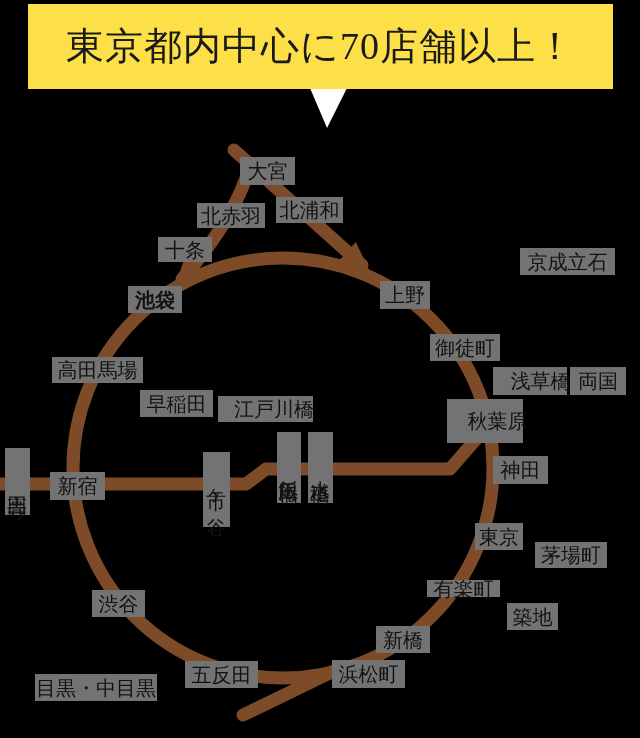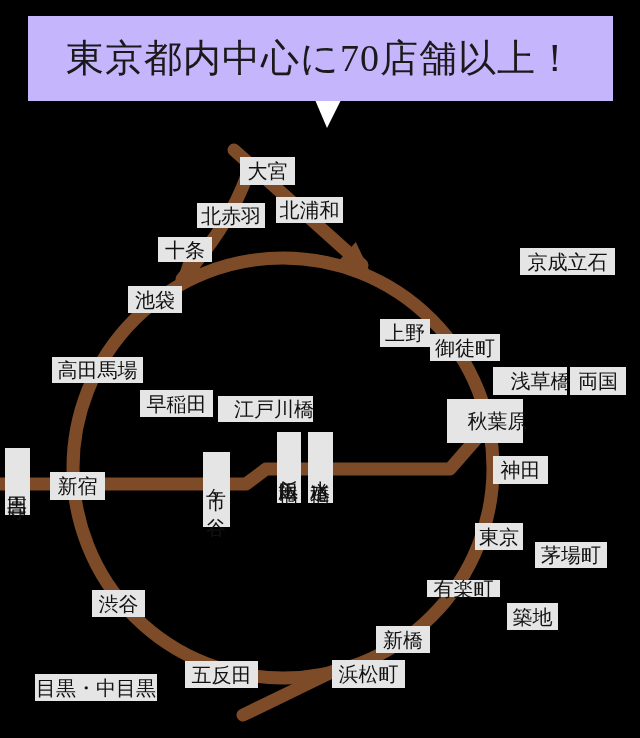--- a/index.html
+++ b/index.html
@@ -1,25 +1,25 @@
 <!DOCTYPE html>
 <html><head>
 <meta charset="utf-8">
 <style>
   html,body{margin:0;padding:0;background:#000;}
   #canvas{position:relative;width:640px;height:738px;background:#000;overflow:hidden;
           font-family:"Liberation Sans","DejaVu Sans",sans-serif;}
   #rail-svg{position:absolute;left:0;top:0;z-index:1;}
   .track{fill:none;stroke:#7d4b28;stroke-width:13;stroke-linecap:round;stroke-linejoin:round;}
   #station-layer{position:absolute;left:0;top:0;width:640px;height:738px;z-index:2;}
-  .station{position:absolute;background:#e5e5e5;color:#111111;font-size:20px;line-height:1;
+  .station{position:absolute;background:#737373;color:#111111;font-size:20px;line-height:1;
            display:flex;align-items:center;justify-content:center;box-sizing:border-box;
            padding:2px 3px;white-space:nowrap;}
   .station.vertical{writing-mode:vertical-rl;text-orientation:upright;letter-spacing:2px;}
-  #bubble{position:absolute;left:28px;top:16px;width:585px;height:85px;background:#c4b5fd;
+  #bubble{position:absolute;left:28px;top:4px;width:585px;height:85px;background:#fde047;
           z-index:3;display:flex;align-items:center;justify-content:center;}
   #bubble-text{font-family:"Liberation Serif","DejaVu Serif",serif;font-size:38px;
                color:#1a1a1a;letter-spacing:1px;font-weight:500;}
 </style>
 </head>
 <body>
 
 <div id="canvas">
 
   <svg id="rail-svg" width="640" height="738" viewBox="0 0 640 738">
@@ -40,22 +40,22 @@
     <path class="track" d="M 338 669 L 243 715"></path>
 
     <polygon points="310,88 347,88 327,128" fill="#ffffff"></polygon>
   </svg>
 
   <div id="station-layer">
       <div class="station" style="left: 240px; top: 157px; width: 55px; height: 28px;">大宮</div>
       <div class="station" style="left: 276px; top: 197px; width: 67px; height: 26px;">北浦和</div>
       <div class="station" style="left: 172px; top: 203px; width: 68px; height: 25px; margin-left: 25px;">北赤羽</div>
       <div class="station" style="left: 158px; top: 237px; width: 54px; height: 25px;">十条</div>
-      <div class="station" style="left: 128px; top: 286px; width: 54px; height: 27px;">池袋</div>
-      <div class="station" style="left: 380px; top: 281px; width: 50px; height: 28px; margin-top: 38px;">上野</div>
+      <div class="station" style="left: 128px; top: 286px; width: 54px; height: 27px; font-weight: bold;">池袋</div>
+      <div class="station" style="left: 380px; top: 281px; width: 50px; height: 28px;">上野</div>
       <div class="station" style="left: 520px; top: 248px; width: 95px; height: 27px;">京成立石</div>
       <div class="station" style="left: 430px; top: 334px; width: 70px; height: 27px;">御徒町</div>
       <div class="station" style="left: 493px; top: 367px; width: 74px; height: 28px; padding-left: 24px;">浅草橋</div>
       <div class="station" style="left: 570px; top: 367px; width: 56px; height: 28px;">両国</div>
       <div class="station" style="left: 447px; top: 399px; width: 76px; height: 44px; padding-left: 28px;">秋葉原</div>
       <div class="station" style="left: 52px; top: 357px; width: 91px; height: 26px;">高田馬場</div>
       <div class="station" style="left: 140px; top: 390px; width: 73px; height: 27px;">早稲田</div>
       <div class="station" style="left: 218px; top: 396px; width: 95px; height: 26px; padding-left: 20px;">江戸川橋</div>
       <div class="station" style="left: 473px; top: 456px; width: 55px; height: 28px; margin-left: 20px;">神田</div>
       <div class="station" style="left: 475px; top: 523px; width: 48px; height: 27px;">東京</div>

